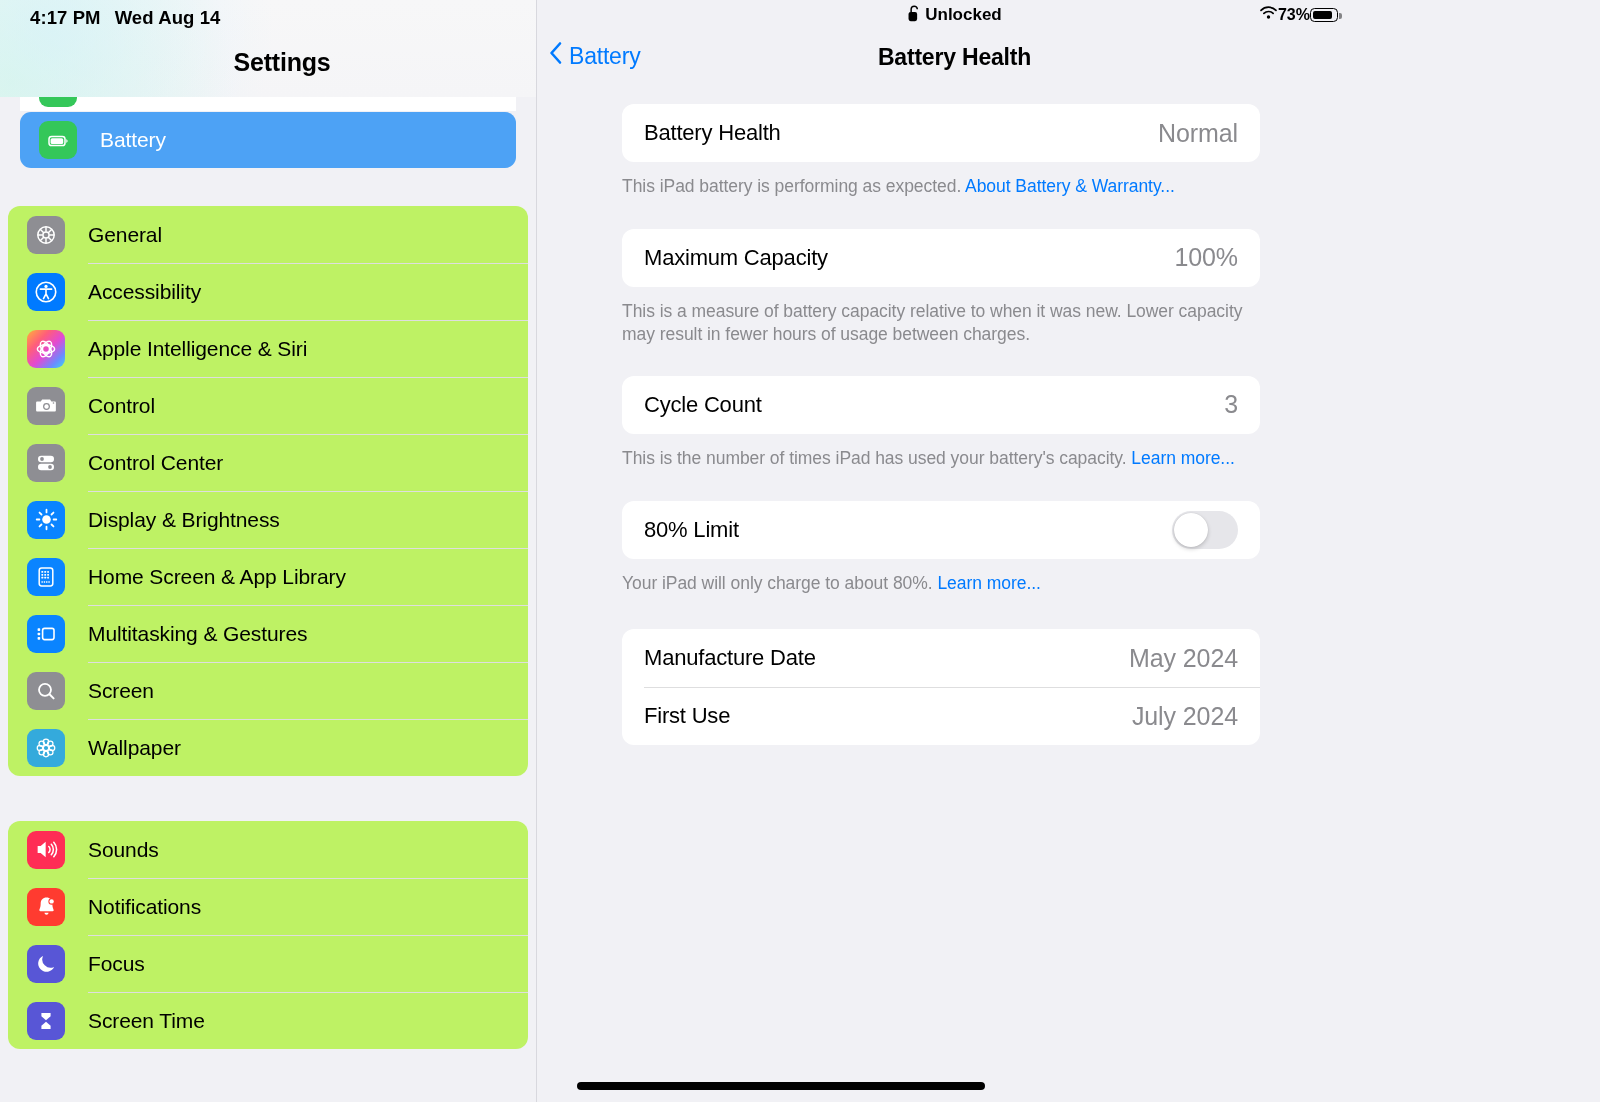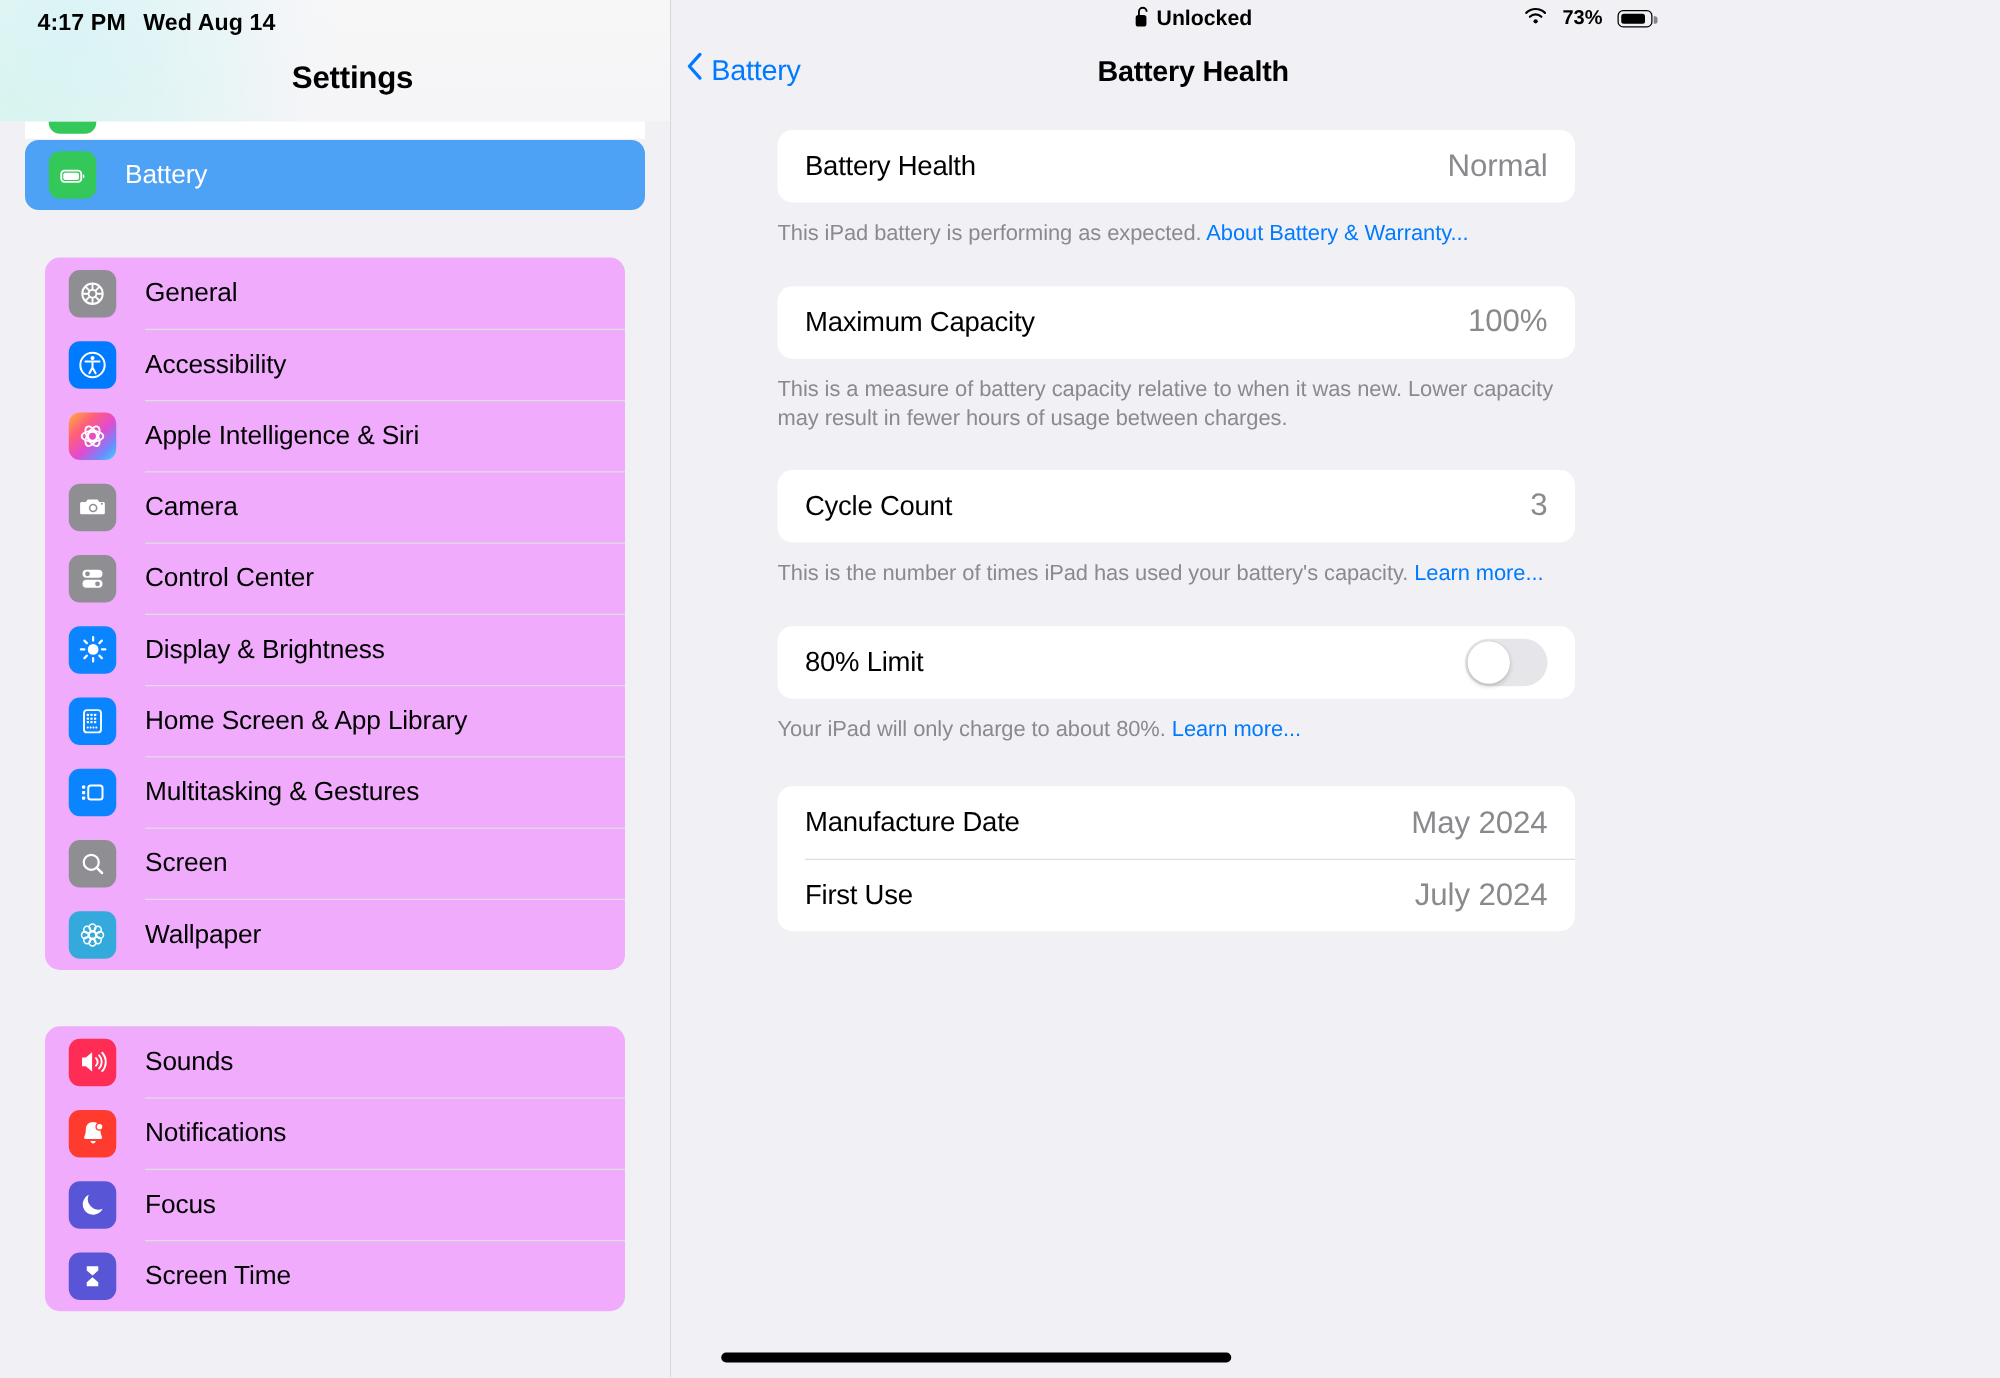--- a/index.html
+++ b/index.html
@@ -59,21 +59,21 @@
   }
   .sb-selected {
     margin: 0 20px; height: 56px;
     background: #4da2f5; border-radius: 11px;
     display: flex; align-items: center; padding-left: 19px;
     margin-top: 1px;
   }
   .sb-selected .sb-label { color: #fff; }
 
   .sb-group {
-    margin: 0 36px; background: #f0abfc; border-radius: 12px;
+    margin: 0 8px; background: #bef264; border-radius: 12px;
     overflow: hidden;
   }
   .sb-gap-lg { height: 38px; }
   .sb-gap-xl { height: 45px; }
 
   .sb-row {
     position: relative; display: flex; align-items: center;
     height: 57px; padding-left: 19px;
   }
   .sb-row + .sb-row::before {
@@ -112,22 +112,22 @@
   .d-statusbar {
     position: absolute; top: 0; left: 0; right: 0; height: 32px;
   }
   .d-lock {
     position: absolute; top: 5px; left: 50%; transform: translateX(-50%);
     display: flex; align-items: flex-start; gap: 5px;
     font-size: 17px; font-weight: bold; color: #000;
     white-space: nowrap;
   }
   .d-right {
-    position: absolute; top: 5px; right: 50px;
-    display: flex; align-items: center; gap: 12px;
+    position: absolute; top: 5px; right: 34px;
+    display: flex; align-items: center; gap: 0;
     font-size: 16px; font-weight: bold; color: #000;
   }
   .batt-shell {
     position: relative; width: 28px; height: 14px;
     border: 1.6px solid #000; border-radius: 4.5px;
     display: flex; align-items: center;
   }
   .batt-shell::after {
     content: ""; position: absolute; right: -4.5px; top: 4px;
     width: 2.5px; height: 6px; background: #000; border-radius: 0 2px 2px 0;
@@ -276,21 +276,21 @@
 
         <div class="sb-row">
           <div class="sb-icon ic-gray">
             <svg width="25" height="25" viewBox="0 0 24 24">
               <path d="M3.2 8.2h3.3l1.3-1.9h7.6l1.3 1.9h3.1c.7 0 1.2.5 1.2 1.2v7.1c0 .7-.5 1.2-1.2 1.2H3.2c-.7 0-1.2-.5-1.2-1.2V9.4c0-.7.5-1.2 1.2-1.2z" fill="#fff"></path>
               <circle cx="12" cy="12.9" r="3.3" fill="#8e8e93"></circle>
               <circle cx="12" cy="12.9" r="2.1" fill="#fff"></circle>
               <circle cx="18.7" cy="9.6" r=".8" fill="#8e8e93"></circle>
             </svg>
           </div>
-          <span class="sb-label">Camera</span>
+          <span class="sb-label">Control</span>
         </div>
 
         <div class="sb-row">
           <div class="sb-icon ic-gray">
             <svg width="24" height="24" viewBox="0 0 24 24">
               <rect x="4" y="4.8" width="16" height="6.4" rx="3.2" fill="#fff"></rect>
               <circle cx="8" cy="8" r="1.9" fill="#8e8e93"></circle>
               <rect x="4" y="12.8" width="16" height="6.4" rx="3.2" fill="#fff"></rect>
               <circle cx="16" cy="16" r="1.9" fill="#8e8e93"></circle>
             </svg>

